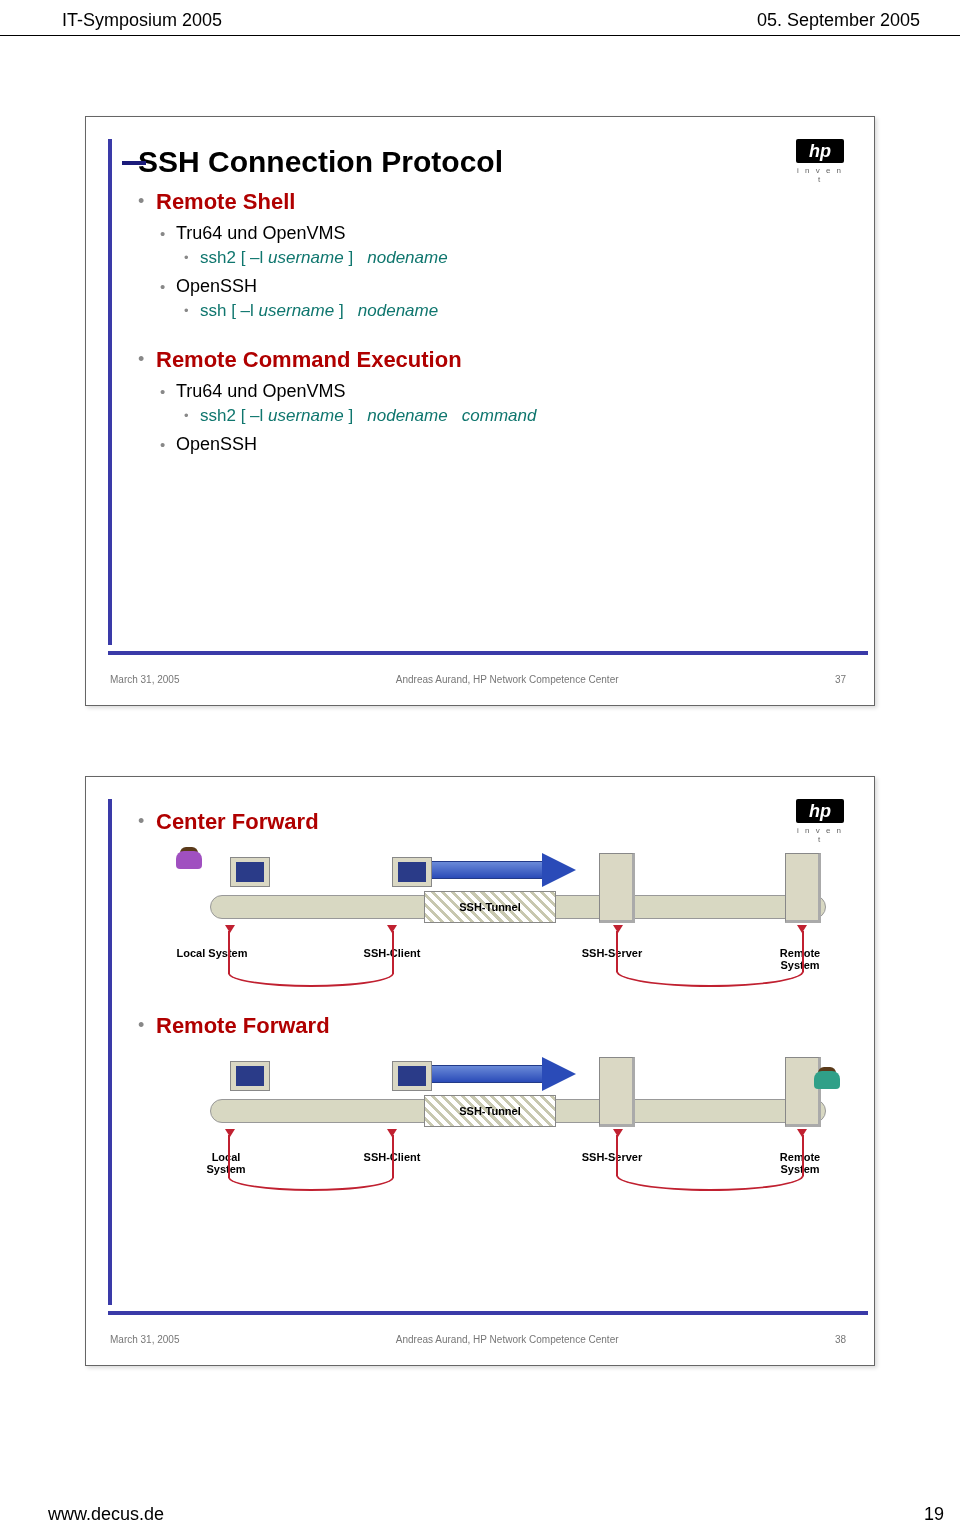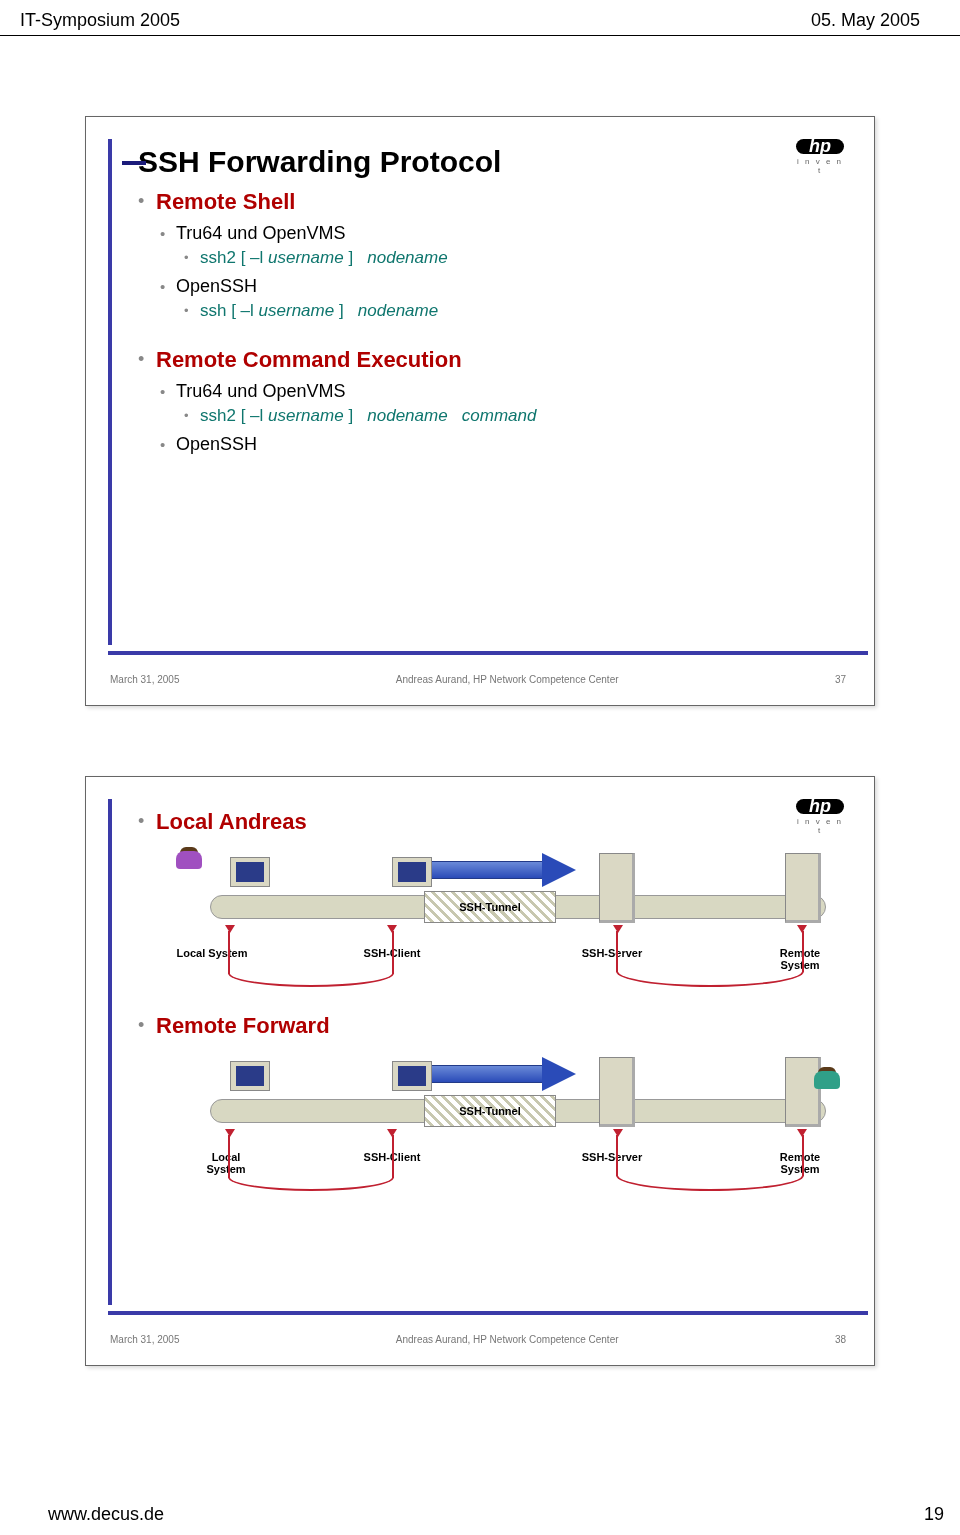--- a/index.html
+++ b/index.html
@@ -6,21 +6,21 @@
   body {
     width: 960px;
     height: 1535px;
     background: #fff;
     font-family: Arial, Helvetica, sans-serif;
     color: #000;
     position: relative;
   }
   .page-header {
     width: 100%;
-    padding: 10px 40px 4px 20px;
+    padding: 10px 40px 4px 62px;
     display: flex;
     justify-content: space-between;
     font-size: 18px;
     border-bottom: 1.5px solid #000;
   }
   .page-footer {
     position: absolute;
     bottom: 10px;
     left: 0;
     width: 100%;
@@ -56,23 +56,23 @@
   }
   .hp-logo {
     position: absolute;
     right: 28px;
     top: 22px;
     width: 52px;
     text-align: center;
   }
   .hp-logo .box {
     width: 48px;
-    height: 15px;
+    height: 24px;
     background: #000;
-    border-radius: 12px;
+    border-radius: 2px;
     display: flex;
     align-items: center;
     justify-content: center;
     color: #fff;
     font-style: italic;
     font-weight: bold;
     font-size: 18px;
     margin: 0 auto 3px auto;
   }
   .hp-logo .tag {
@@ -298,34 +298,34 @@
     border-right: 5px solid transparent;
   }
   .curve .ah.l { left: -5px; top: -6px; }
   .curve .ah.r { right: -5px; top: -6px; }
 </style>
 </head>
 <body>
 
 <div class="page-header">
   <span>IT-Symposium 2005</span>
-  <span>05. May 2005</span>
+  <span>05. September 2005</span>
 </div>
 
 <div class="slides-wrap">
 
   <div class="slide">
     <div class="accent-bar"></div>
     <div class="hp-logo">
       <div class="box">hp</div>
       <div class="tag">i n v e n t</div>
     </div>
     <div class="slide-title">
       <span class="title-tick"></span>
-      <span>SSH Forwarding Protocol</span>
+      <span>SSH Connection Protocol</span>
     </div>
     <div class="content">
       <div class="lvl1">Remote Shell</div>
       <div class="lvl2">Tru64 und OpenVMS</div>
       <div class="lvl3">ssh2 [ –l <span class="ital">username</span> ] &nbsp; <span class="ital">nodename</span></div>
       <div class="lvl2">OpenSSH</div>
       <div class="lvl3">ssh [ –l <span class="ital">username</span> ] &nbsp; <span class="ital">nodename</span></div>
 
       <div class="lvl1" style="margin-top:26px">Remote Command Execution</div>
       <div class="lvl2">Tru64 und OpenVMS</div>
@@ -341,21 +341,21 @@
   </div>
 
   <div class="slide">
     <div class="accent-bar"></div>
     <div class="hp-logo">
       <div class="box">hp</div>
       <div class="tag">i n v e n t</div>
     </div>
     <div class="content">
 
-      <div class="lvl1">Local Andreas</div>
+      <div class="lvl1">Center Forward</div>
 
       <div class="diagram">
         <div class="arrow-blue">
           <div class="shaft"></div>
             <div class="head"></div>
         </div>
         <div class="pipe"></div>
         <div class="tunnel-box">SSH‑Tunnel</div>
 
         <div class="person" style="left:18px">

